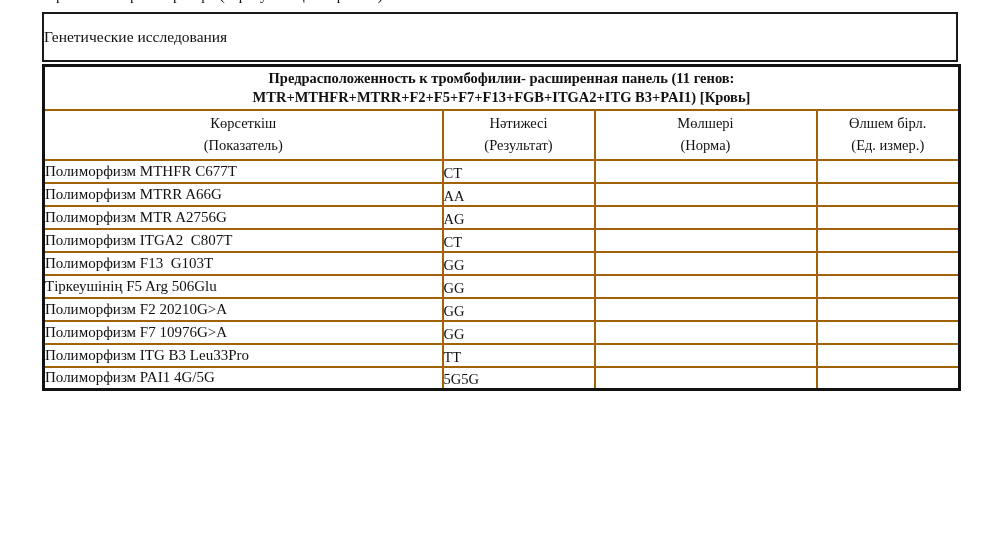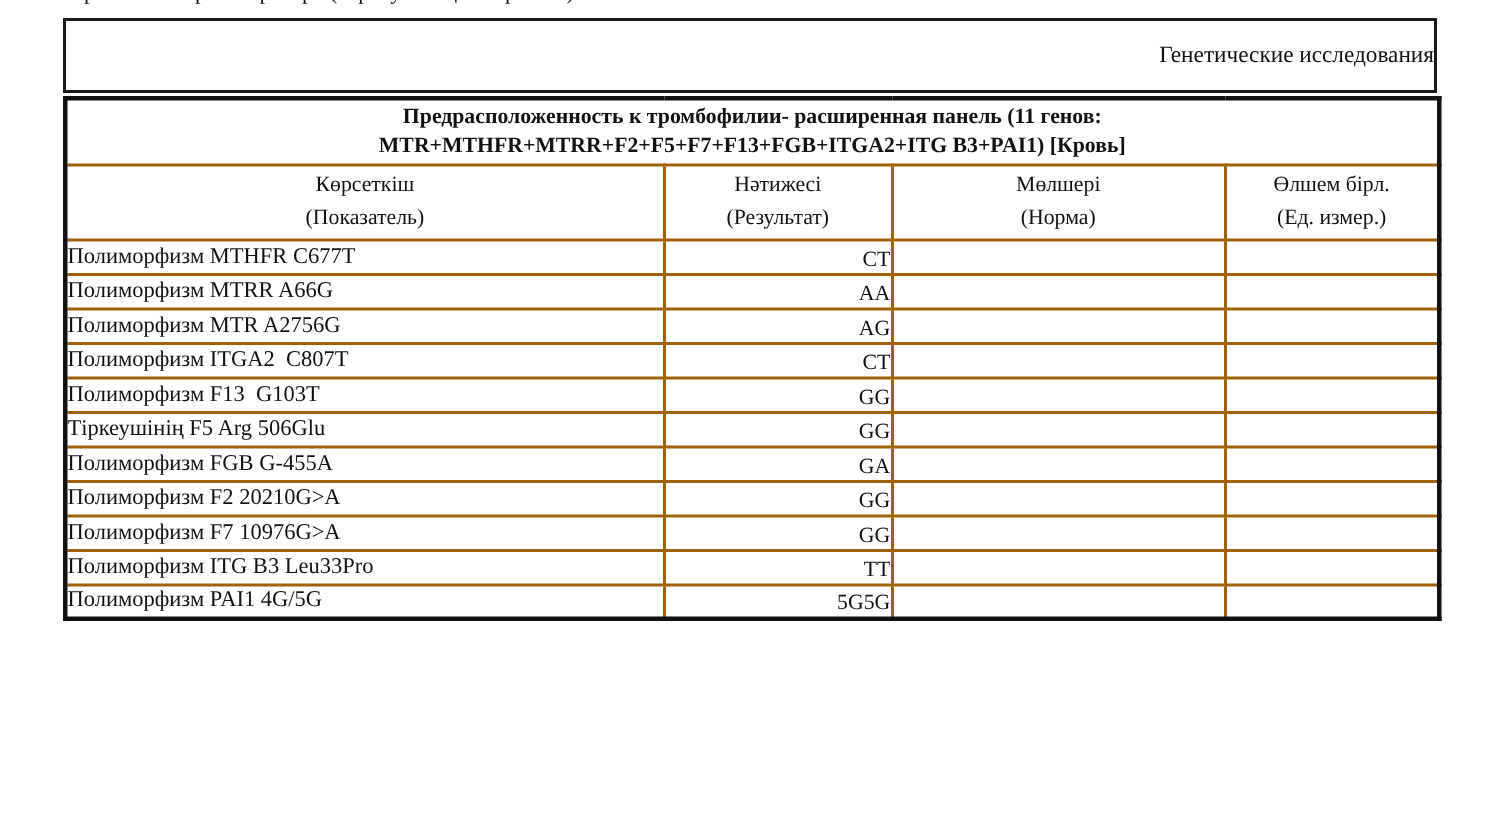--- a/index.html
+++ b/index.html
@@ -26,21 +26,21 @@
   .title-box {
     position: absolute;
     left: 42px;
     top: 12px;
     width: 916px;
     height: 50px;
     box-sizing: border-box;
     border: 2px solid #1a1a1a;
     display: flex;
     align-items: center;
-    justify-content: flex-end;
+    justify-content: flex-start;
     font-size: 15.5px;
   }
   table.results {
     position: absolute;
     left: 42px;
     top: 64px;
     width: 916px;
     border-collapse: collapse;
     table-layout: fixed;
     border: 3px solid #111111;
@@ -70,21 +70,21 @@
   tbody tr {
     height: 23px;
   }
   td.c1 {
     padding-left: 12px;
     font-size: 15px;
     vertical-align: middle;
     white-space: pre;
   }
   td.c2 {
-    text-align: right;
+    text-align: left;
     vertical-align: bottom;
     padding-bottom: 3px;
     font-size: 14.5px;
   }
   td.c3, td.c4 {
     font-size: 14.5px;
   }
 </style>
 </head>
 <body>
@@ -159,26 +159,20 @@
       <td class="c3"></td>
       <td class="c4"></td>
     </tr>
     <tr>
       <td class="c1">Тіркеушінің F5 Arg 506Glu</td>
       <td class="c2">GG</td>
       <td class="c3"></td>
       <td class="c4"></td>
     </tr>
     <tr>
-      <td class="c1">Полиморфизм FGB G-455A</td>
-      <td class="c2">GA</td>
-      <td class="c3"></td>
-      <td class="c4"></td>
-    </tr>
-    <tr>
       <td class="c1">Полиморфизм F2 20210G&gt;A</td>
       <td class="c2">GG</td>
       <td class="c3"></td>
       <td class="c4"></td>
     </tr>
     <tr>
       <td class="c1">Полиморфизм F7 10976G&gt;A</td>
       <td class="c2">GG</td>
       <td class="c3"></td>
       <td class="c4"></td>

